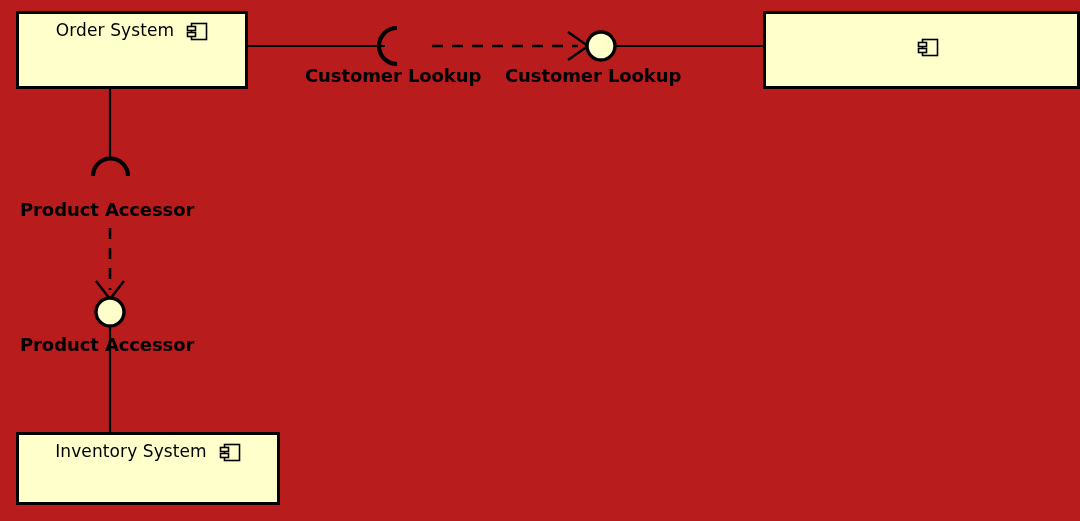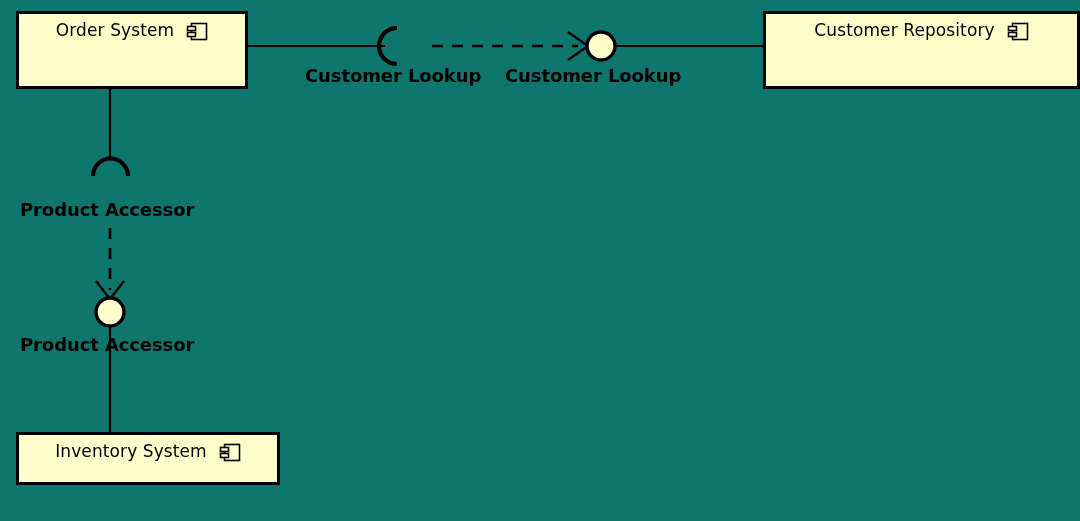--- a/index.html
+++ b/index.html
@@ -10,21 +10,21 @@
   body {
     width: 1080px;
     height: 521px;
     overflow: hidden;
     font-family: "DejaVu Sans", sans-serif;
   }
   #canvas {
     position: relative;
     width: 1080px;
     height: 521px;
-    background: #0f766e;
+    background: #b91c1c;
   }
   #diagram-svg {
     position: absolute;
     left: 0;
     top: 0;
     width: 1080px;
     height: 521px;
   }
   .comp-box {
     position: absolute;
@@ -108,33 +108,32 @@
             <rect x="1.5" y="10.5" width="8" height="4" fill="#ffffcc" stroke="#000000" stroke-width="1.6"></rect>
           </svg>
         </span>
       </span>
     </div>
   </div>
 
   <div class="comp-box" style="left:763px; top:11px; width:317px; height:78px;">
     <div class="comp-title">
       <span class="comp-title-inner">
-        <span>Customer Repository</span>
         <span class="comp-icon">
           <svg viewBox="0 0 22 19" width="22" height="19" xmlns="http://www.w3.org/2000/svg">
             <rect x="5.5" y="1.5" width="15" height="16" fill="none" stroke="#000000" stroke-width="1.6"></rect>
             <rect x="1.5" y="4.5" width="8" height="4" fill="#ffffcc" stroke="#000000" stroke-width="1.6"></rect>
             <rect x="1.5" y="10.5" width="8" height="4" fill="#ffffcc" stroke="#000000" stroke-width="1.6"></rect>
           </svg>
         </span>
       </span>
     </div>
   </div>
 
-  <div class="comp-box" style="left:16px; top:432px; width:264px; height:53px;">
+  <div class="comp-box" style="left:16px; top:432px; width:264px; height:73px;">
     <div class="comp-title">
       <span class="comp-title-inner">
         <span>Inventory System</span>
         <span class="comp-icon">
           <svg viewBox="0 0 22 19" width="22" height="19" xmlns="http://www.w3.org/2000/svg">
             <rect x="5.5" y="1.5" width="15" height="16" fill="none" stroke="#000000" stroke-width="1.6"></rect>
             <rect x="1.5" y="4.5" width="8" height="4" fill="#ffffcc" stroke="#000000" stroke-width="1.6"></rect>
             <rect x="1.5" y="10.5" width="8" height="4" fill="#ffffcc" stroke="#000000" stroke-width="1.6"></rect>
           </svg>
         </span>

